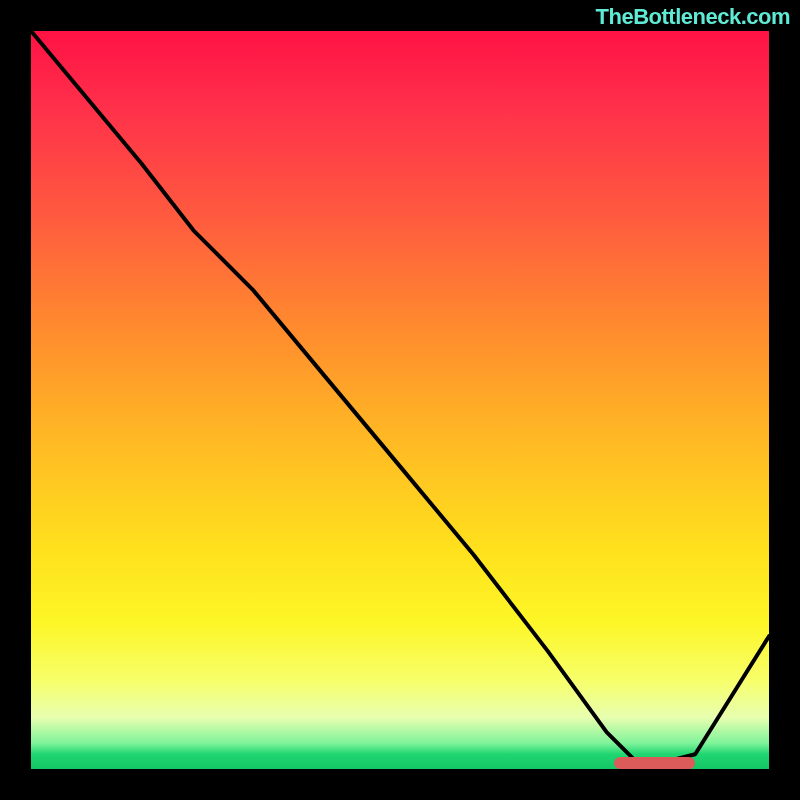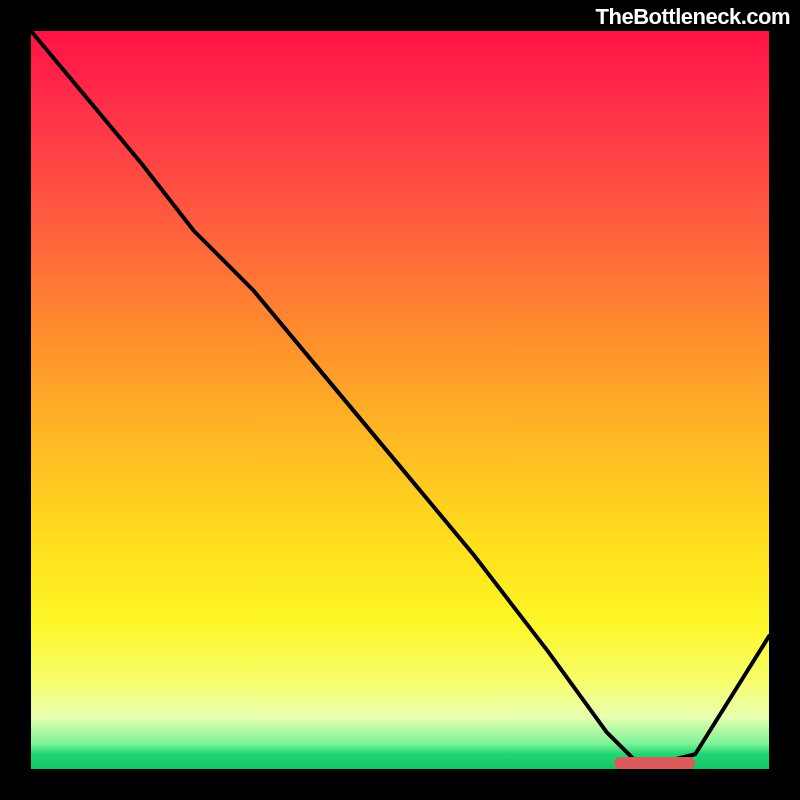--- a/index.html
+++ b/index.html
@@ -14,21 +14,21 @@
   .frame {
     position: relative;
     width: 800px;
     height: 800px;
     background: #000;
   }
   .attribution {
     position: absolute;
     top: 4px;
     right: 10px;
-    color: #ffffff;
+    color: #5eead4;
     font-size: 22px;
     font-weight: bold;
     letter-spacing: -0.5px;
   }
   .plot-area {
     position: absolute;
     left: 31px;
     top: 31px;
     width: 738px;
     height: 738px;

